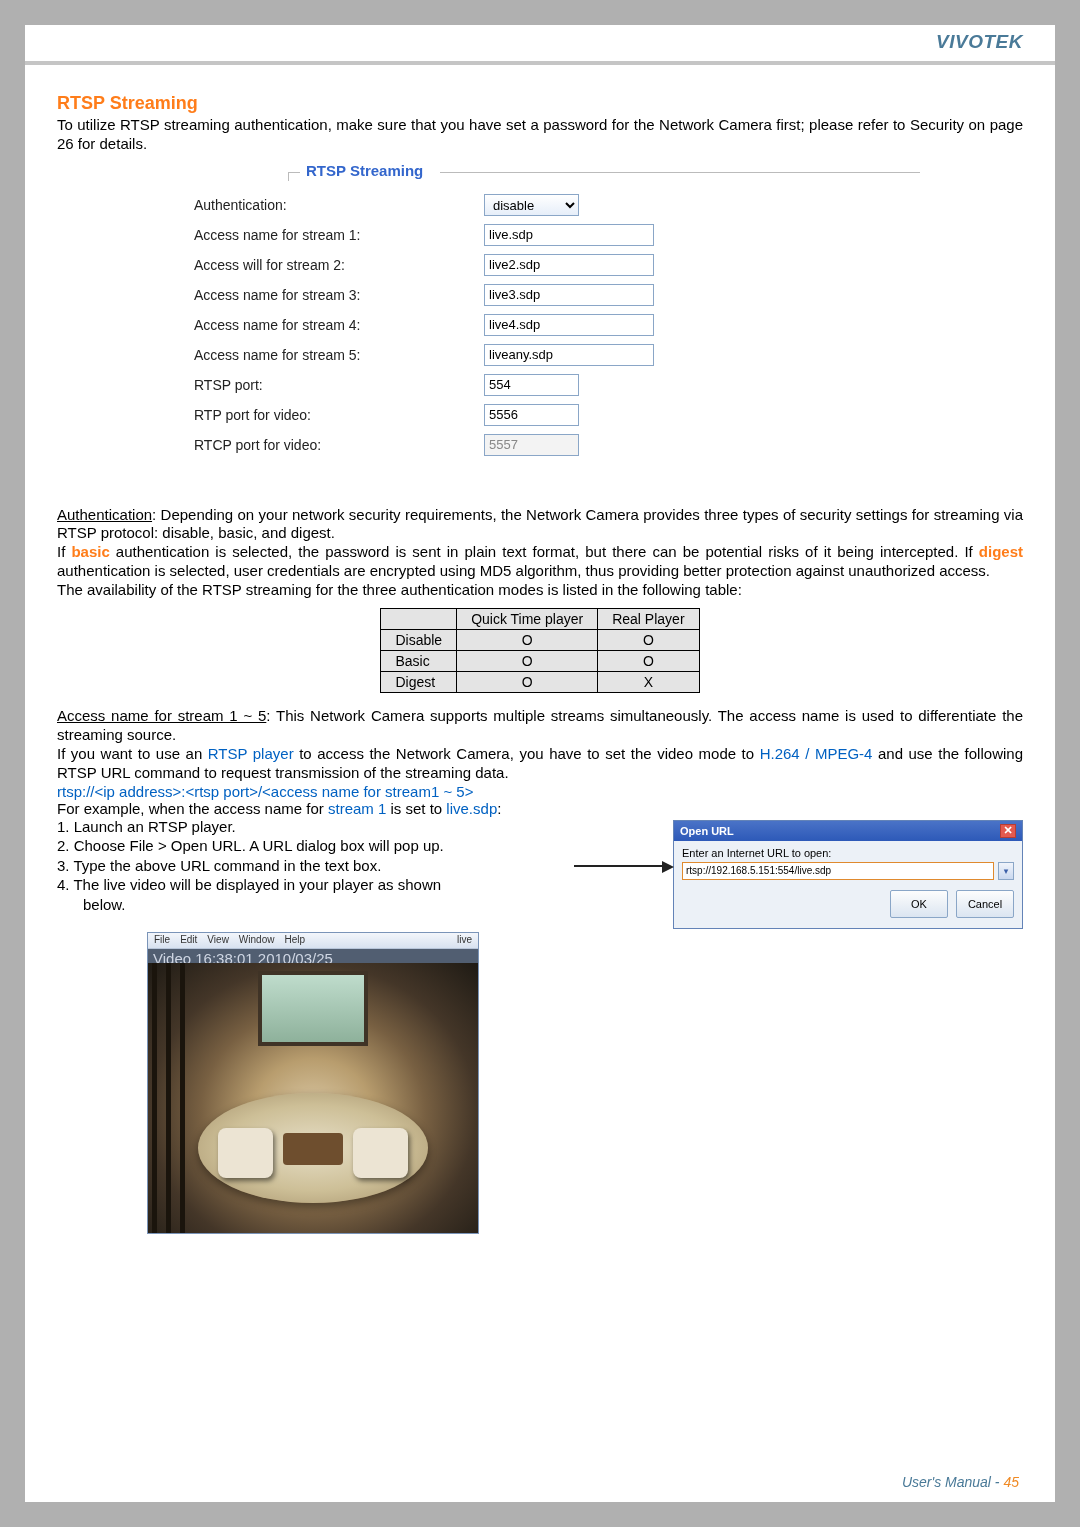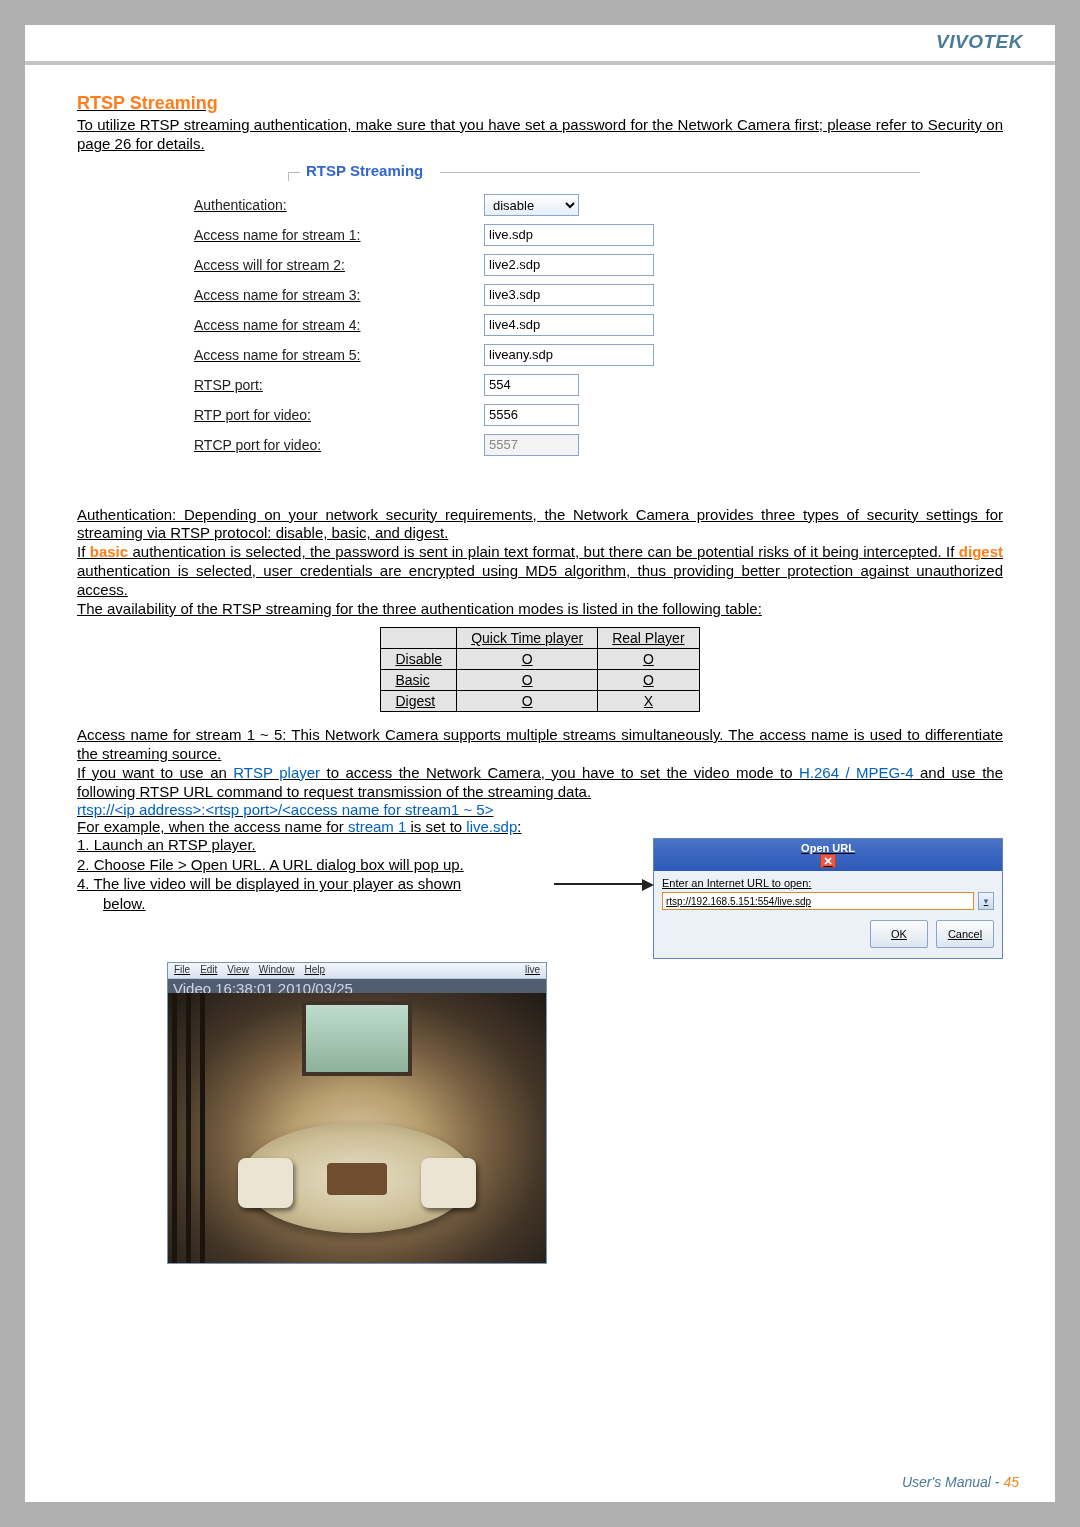--- a/index.html
+++ b/index.html
@@ -27,21 +27,21 @@
     font-style: italic;
     font-weight: bold;
     font-size: 19px;
     letter-spacing: 0.5px;
   }
   .hr {
     height: 4px;
     background: #c5c5c5;
     margin: 2px 0 28px 0;
   }
-  .content { padding: 0 52px; text-decoration: underline; }
+  .content { padding: 0 32px; }
   .section-title {
     color: #ff7d1a;
     font-weight: bold;
     font-size: 18px;
     margin-bottom: 2px;
   }
   .intro { text-align: justify; line-height: 1.25; }
   .settings-panel {
     margin: 10px auto 22px auto;
     width: 760px;
@@ -110,21 +110,21 @@
     border: 1px solid #6383b7;
     background: #ecf1f7;
     font-size: 11px;
     position: relative;
     margin-top: 3px;
   }
   .dialog-title {
     background: linear-gradient(#4a73c7,#2d59b8);
     color: #fff; font-weight: bold;
     padding: 3px 6px;
-    display: flex; justify-content: space-between; align-items: center; flex-direction: column;
+    display: flex; justify-content: space-between; align-items: center;
   }
   .close-x {
     width: 16px; height: 14px;
     background: #e45a4f; color: #fff;
     display: flex; align-items: center; justify-content: center;
     font-weight: bold; font-size: 11px;
     border: 1px solid #b63d34;
   }
   .dialog-body { padding: 6px 8px 10px 8px; }
   .dlg-row { display: flex; gap: 4px; align-items: flex-start; margin-top: 3px;}
@@ -156,21 +156,21 @@
   .connector {
     position: absolute;
     width: 90px;
     height: 2px;
     background: #222;
     top: 44px; left: -100px;
   }
 
   
   .player {
-    width: 380px;
+    width: 332px;
     margin-left: 90px;
     border: 1px solid #7a94b8;
     background: #e8eef6;
     margin-top: 3px;
   }
   .player-menu {
     height: 16px;
     background: linear-gradient(#f3f6fb,#d8e2f0);
     display: flex; gap: 10px;
     font-size: 10px; color: #333; padding: 1px 6px;
@@ -354,20 +354,21 @@
     </p>
     <p class="url">rtsp://&lt;ip address&gt;:&lt;rtsp port&gt;/&lt;access name for stream1 ~ 5&gt;</p>
     <p>
       <span>For example, when the access name for </span><span class="blue">stream 1</span><span> is set to </span><span class="blue">live.sdp</span><span>:</span>
     </p>
 
     <div class="note-cols">
       <div class="steps">
         <div>1. Launch an RTSP player.</div>
         <div>2. Choose File &gt; Open URL. A URL dialog box will pop up.</div>
+        <div>3. Type the above URL command in the text box.</div>
         <div>4. The live video will be displayed in your player as shown</div>
         <div class="indent">below.</div>
       </div>
 
       <div class="dialog">
         <div class="connector"></div>
         <div class="arrow-ptr"></div>
         <div class="dialog-title">
           <span>Open URL</span>
           <span class="close-x">✕</span>

